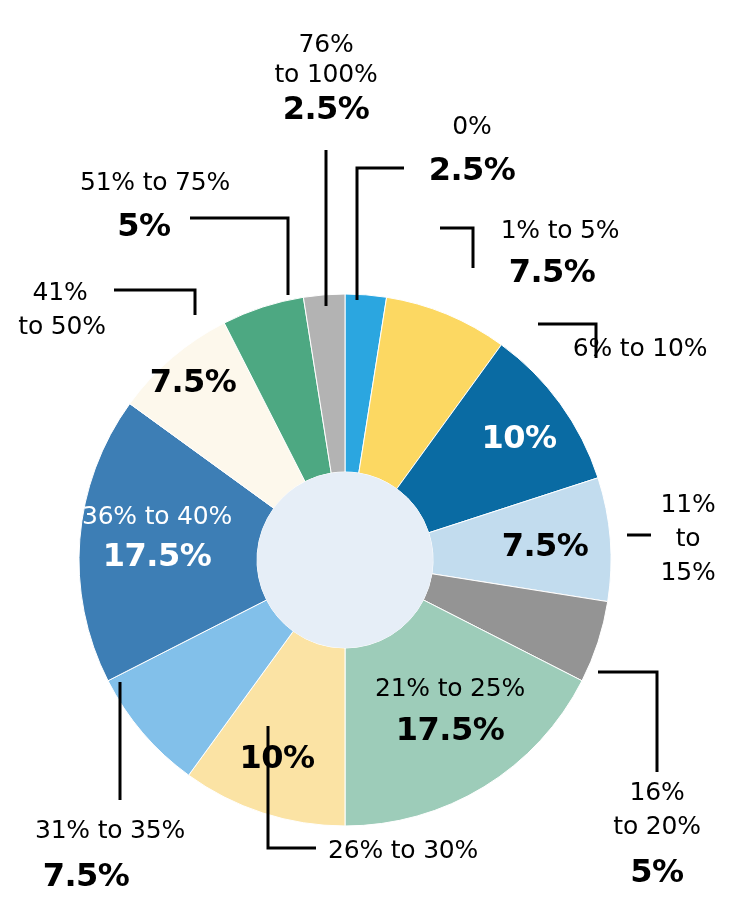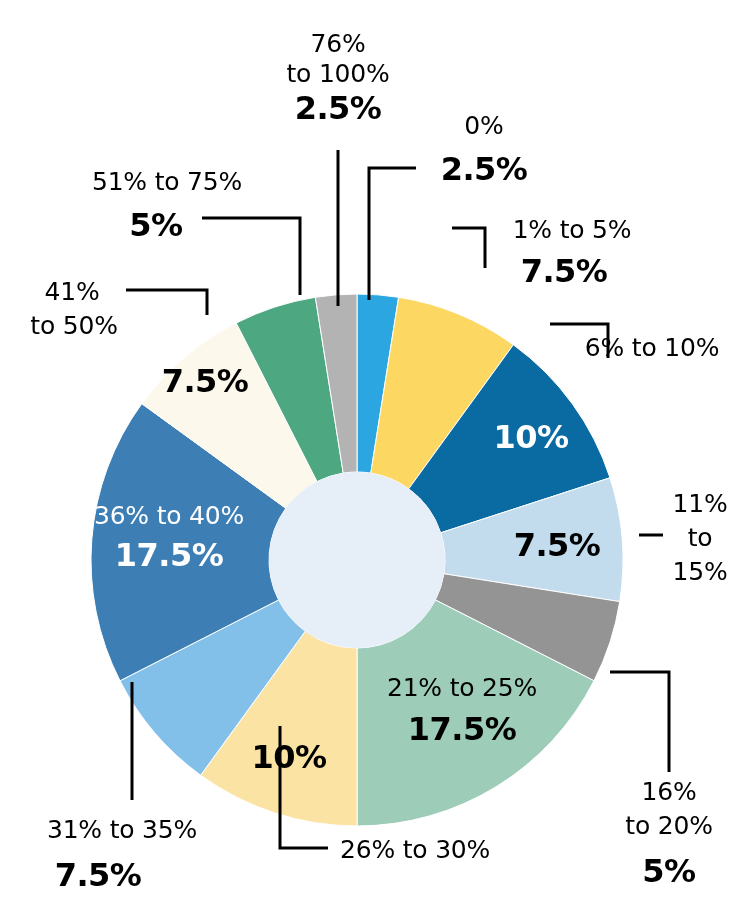--- a/index.html
+++ b/index.html
@@ -10,21 +10,21 @@
   body {
     width: 736px;
     height: 910px;
     position: relative;
     overflow: hidden;
     font-family: "DejaVu Sans", "Liberation Sans", sans-serif;
     color: #000000;
   }
   #chart-root {
     position: absolute;
-    left: 12px; top: 0;
+    left: 0; top: 0;
     width: 704px;
     height: 910px;
     text-align: center;
   }
   svg.chart-svg {
     display: block;
     width: 736px;
     height: 910px;
   }
   .cat-label {

